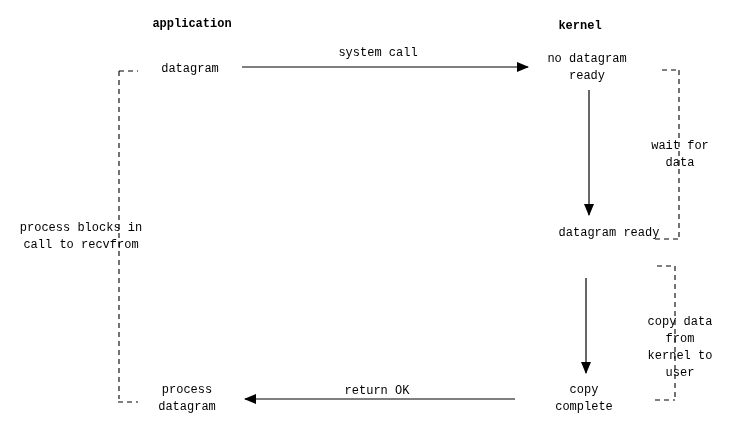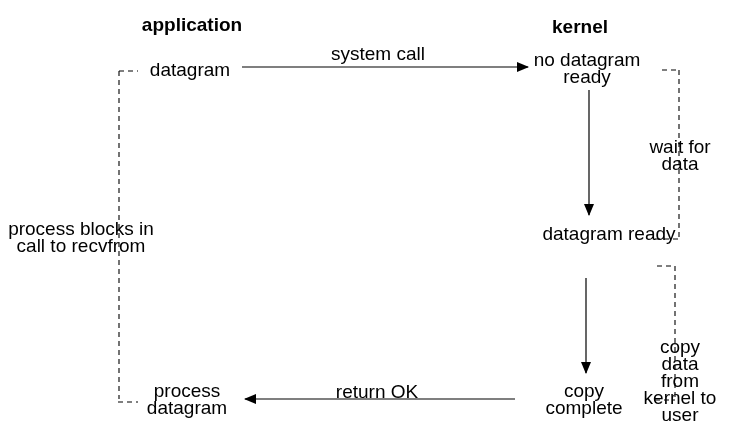--- a/index.html
+++ b/index.html
@@ -18,25 +18,26 @@
   .lines-layer {
     position: absolute;
     left: 0;
     top: 0;
     width: 756px;
     height: 430px;
   }
   .label {
     position: absolute;
     transform: translateX(-50%);
-    font-size: 19px;
+    font-size: 12px;
     line-height: 17px;
     color: #000000;
     text-align: center;
     white-space: pre-line;
+    font-family: Liberation Mono, monospace;
   }
   .bold {
     font-weight: bold;
   }
 </style>
 </head>
 <body>
 
 <div class="canvas">
 
@@ -84,16 +85,16 @@
   <div class="label" style="left:377px; top:383px;text-align:right;">return OK</div>
 
   <div class="label" style="left:587px; top:51px;">no datagram
 ready</div>
   <div class="label" style="left:609px; top:225px;">datagram ready</div>
   <div class="label" style="left:584px; top:382px;">copy
 complete</div>
 
   <div class="label" style="left:680px; top:138px;">wait for
 data</div>
-  <div class="label" style="left:680px; top:314px;margin-top:24px;">copy data from
+  <div class="label" style="left:680px; top:314px;">copy data from
 kernel to user</div>
 
 </div>
 
 </body></html>

